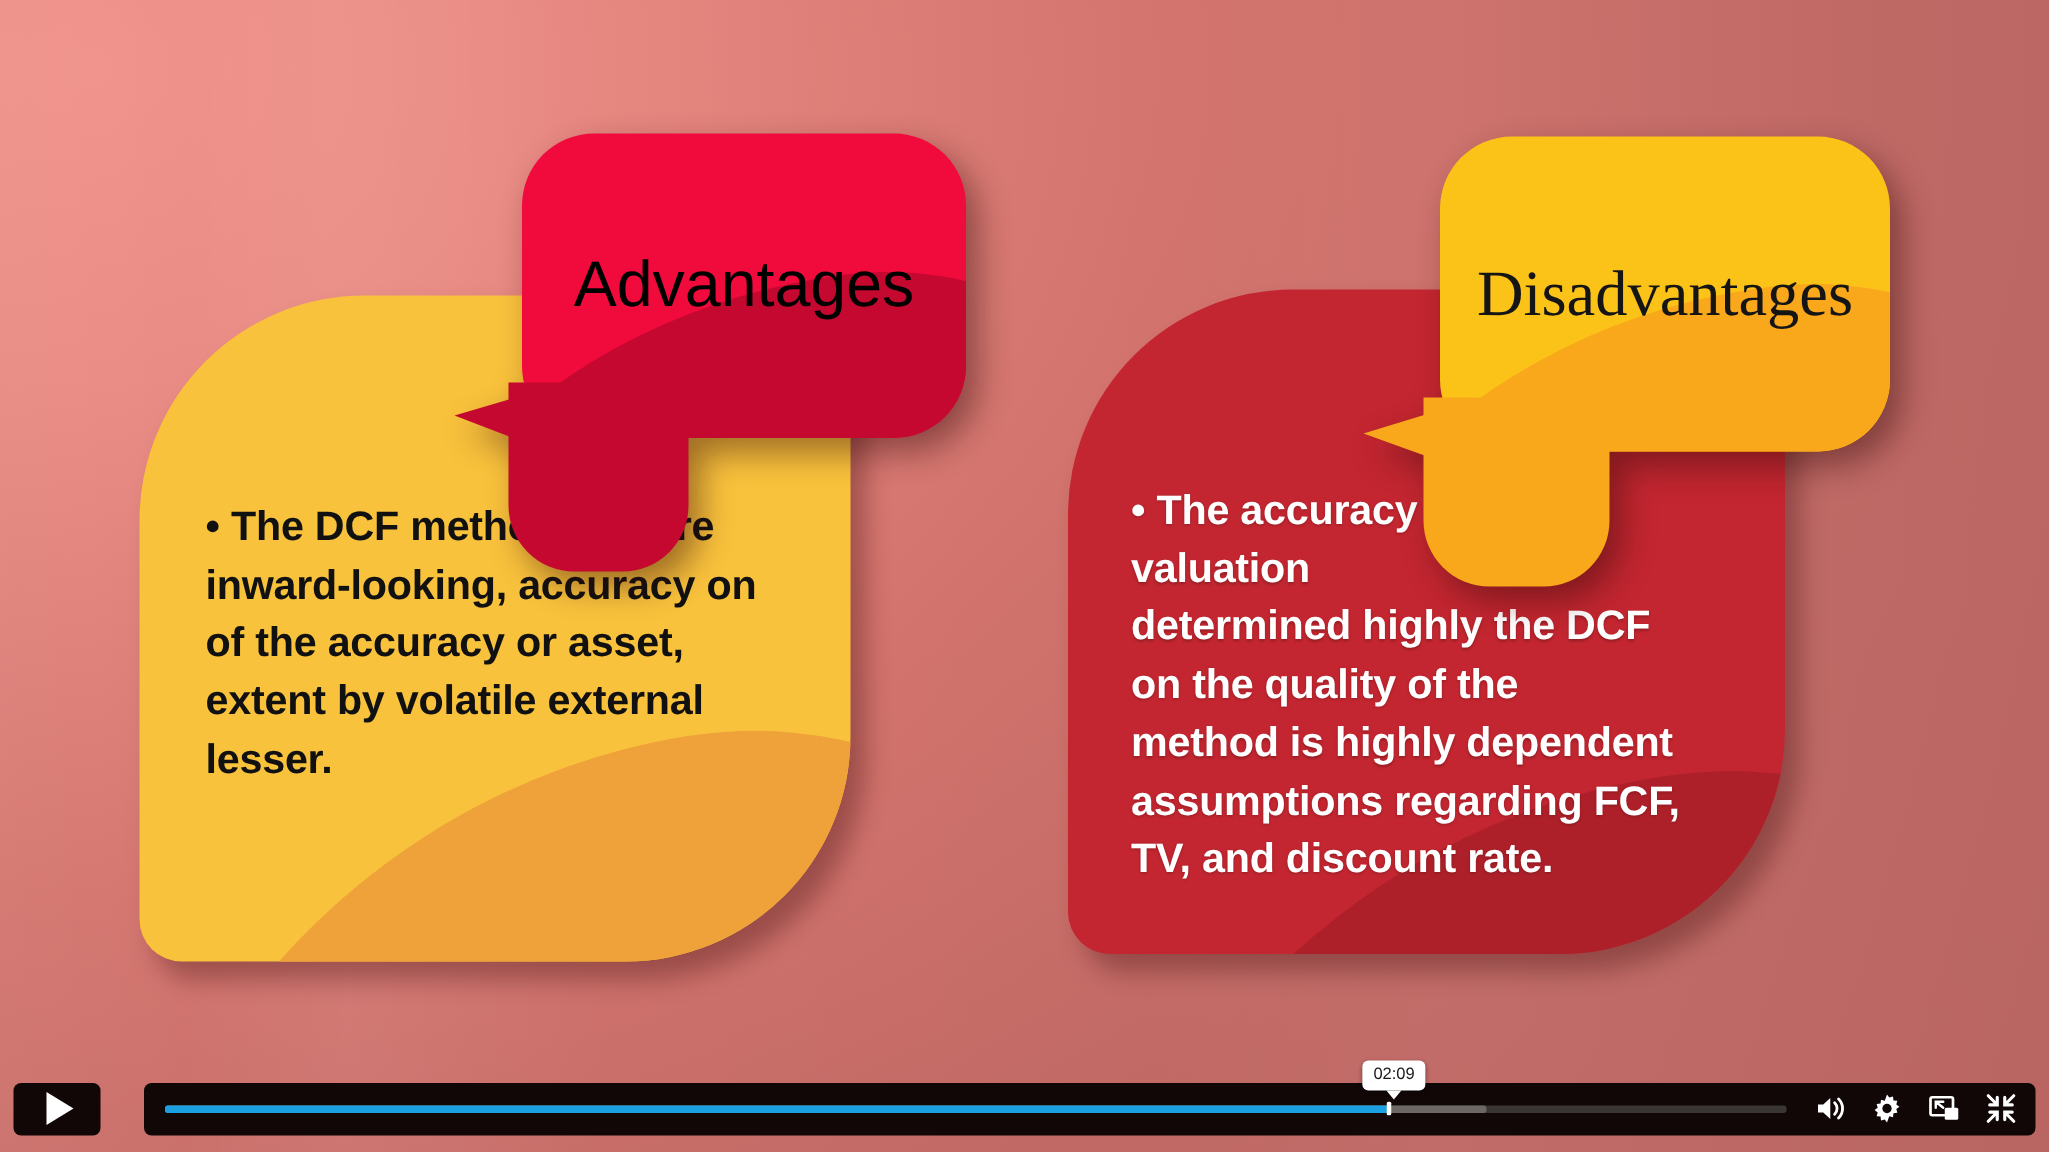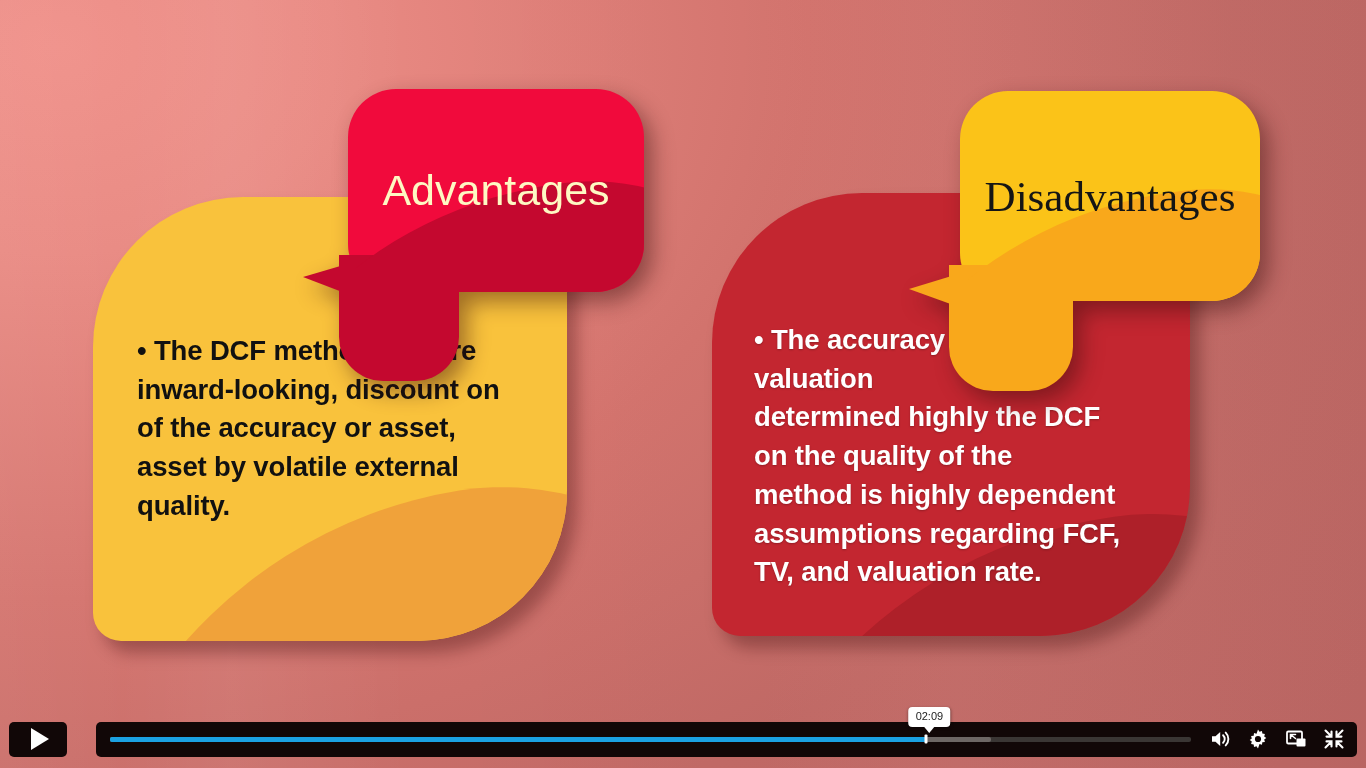--- a/index.html
+++ b/index.html
@@ -137,21 +137,21 @@
     background: #f10a3c;
   }
   #bubble-advantages .shade {
     position: absolute; left: -130px; top: 100px;
     width: 620px; height: 420px;
     background: #c4082f;
     border-radius: 60% 40% 0 0 / 75% 65% 0 0;
     transform: rotate(-7deg);
     z-index: 2;
   }
-  #bubble-advantages .bubble-label { color: #fef9c3; }
+  #bubble-advantages .bubble-label { color: #000000; }
   #bubble-advantages .tail {
     left: 0px; top: 168px;
     border-top: 20px solid transparent;
     border-bottom: 26px solid transparent;
     border-right: 68px solid #c4082f;
   }
   #bubble-advantages .tail2 {
     position: absolute; z-index: 1;
     left: 36px; top: 166px;
     width: 120px; height: 126px;
@@ -302,45 +302,45 @@
 <body>
 
 <div id="stage">
 
   <div class="slide">
 
     <div class="card" id="card-advantages">
       <div class="sweep"></div>
       <div class="card-body">
         <p>• The DCF method is more</p>
-        <p>inward-looking, discount on</p>
+        <p>inward-looking, accuracy on</p>
         <p>of the accuracy or asset,</p>
-        <p>asset by volatile external</p>
-        <p>quality.</p>
+        <p>extent by volatile external</p>
+        <p>lesser.</p>
       </div>
     </div>
 
     <div class="bubble" id="bubble-advantages">
       <div class="tail"></div>
       <div class="tail2"></div>
       <div class="bubble-box">
         <div class="shade"></div>
         <span class="bubble-label">Advantages</span>
       </div>
     </div>
 
     <div class="card" id="card-disadvantages">
       <div class="sweep"></div>
       <div class="card-body">
         <p>• The accuracy of the valuation</p>
         <p>determined highly the DCF</p>
         <p>on the quality of the</p>
         <p>method is highly dependent</p>
         <p>assumptions regarding FCF,</p>
-        <p>TV, and valuation rate.</p>
+        <p>TV, and discount rate.</p>
       </div>
     </div>
 
     <div class="bubble" id="bubble-disadvantages">
       <div class="tail"></div>
       <div class="tail2"></div>
       <div class="bubble-box">
         <div class="shade"></div>
         <span class="bubble-label">Disadvantages</span>
       </div>

